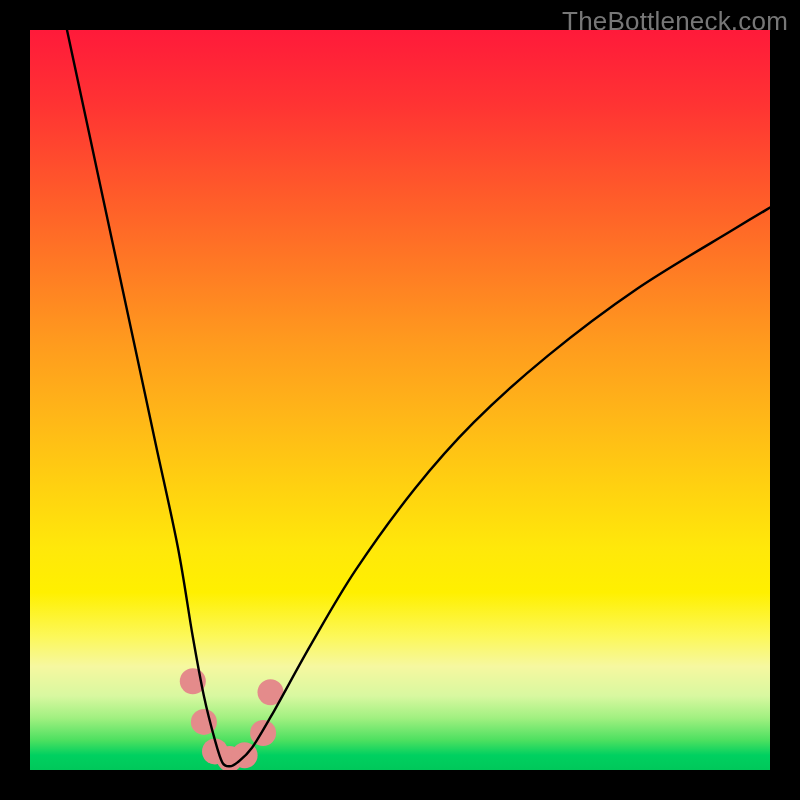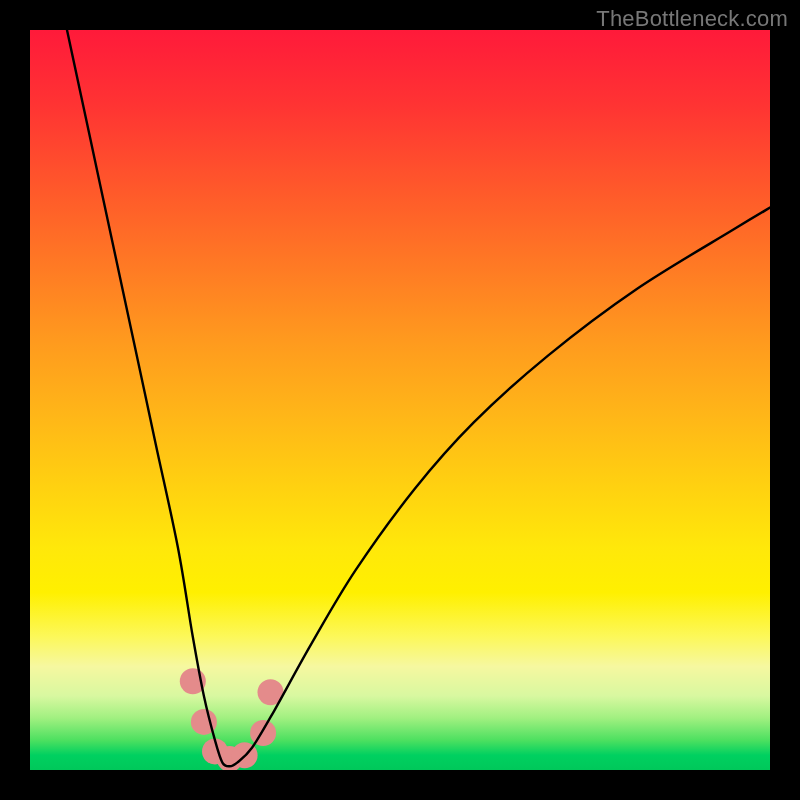--- a/index.html
+++ b/index.html
@@ -43,21 +43,21 @@
       #4ce060 96%,
       #00d060 98%,
       #00c85a 100%
     );
   }
   .attribution {
     position: absolute;
     top: 6px;
     right: 12px;
     color: #777;
-    font-size: 22px;
+    font-size: 26px;
     font-weight: 500;
     letter-spacing: 0.2px;
   }
   svg.curve {
     position: absolute;
     top: 0;
     left: 0;
     width: 740px;
     height: 740px;
   }

